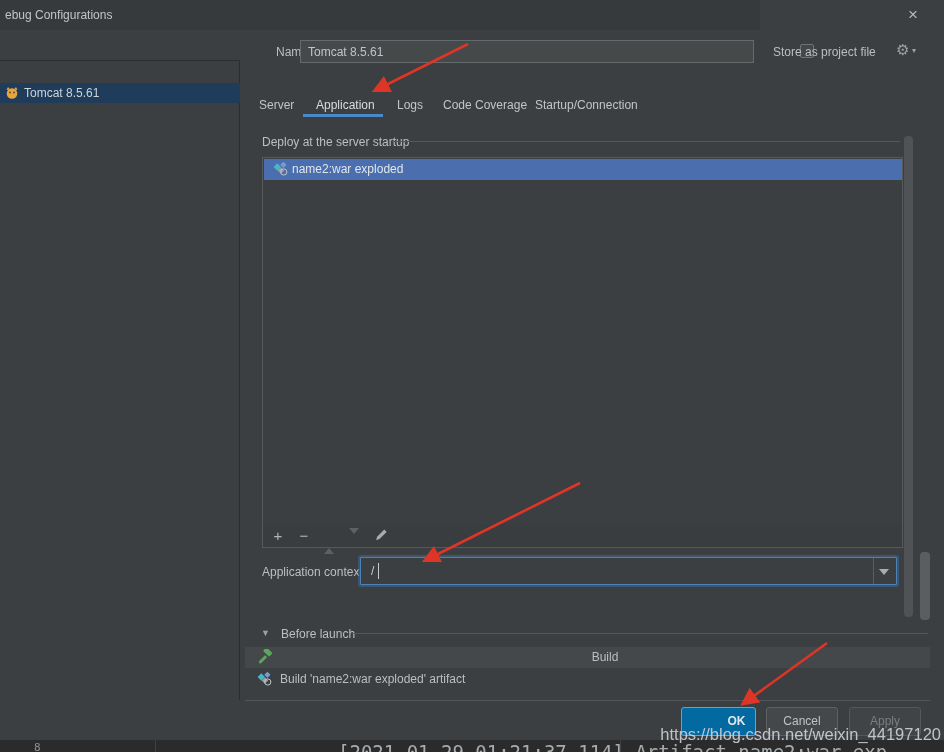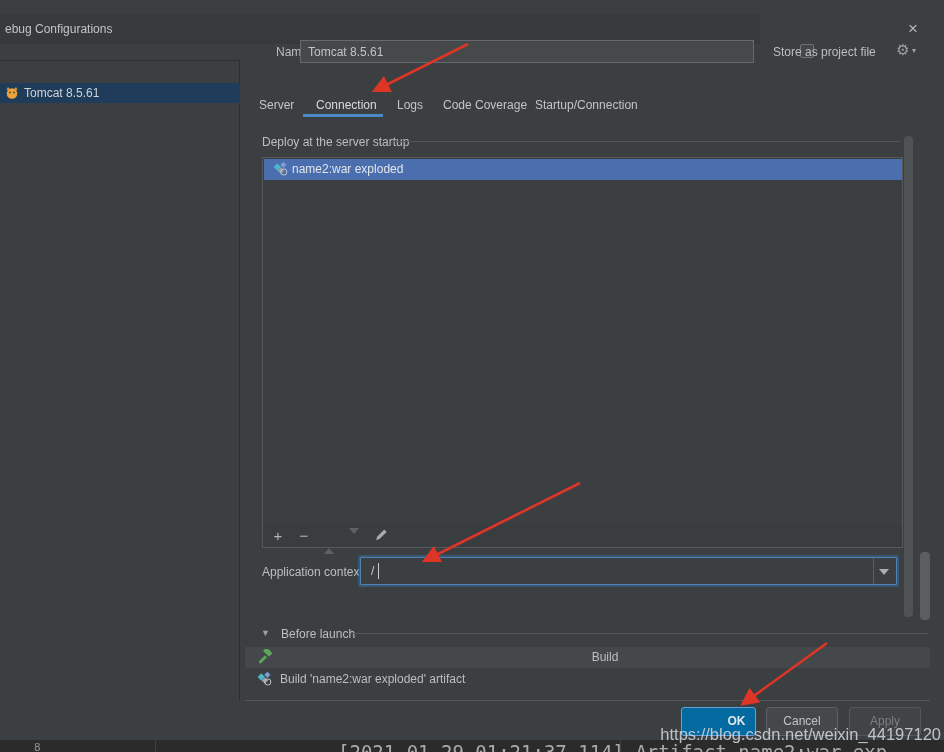--- a/index.html
+++ b/index.html
@@ -7,21 +7,21 @@
   body {
     font-family: "Liberation Sans", sans-serif;
     font-size: 12px;
     color: #bcbfc2;
     background: #3c3f41;
     position: relative;
   }
   .abs { position: absolute; }
 
   
-  .titlebar { left:0; top:14px; width:760px; height:30px; background:#373a3c; }
+  .titlebar { left:0; top:0; width:760px; height:30px; background:#373a3c; }
   .win-title { left:5px; top:8px; color:#c2c5c8; }
   .close-btn { left:902px; top:5px; font-size:17px; color:#b4b7ba; width:22px; height:20px; text-align:center; cursor:default; }
 
   
   .lt-toolbar { left:0; top:30px; width:240px; height:30px; }
   .tb-icon { position:absolute; top:39px; width:16px; height:16px; }
   .tri-up { width:0; height:0; border-left:5px solid transparent; border-right:5px solid transparent; border-bottom:6px solid #63676a; }
   .tri-down { width:0; height:0; border-left:5px solid transparent; border-right:5px solid transparent; border-top:6px solid #63676a; }
 
   
@@ -150,21 +150,21 @@
 </div>
 
 <span class="abs name-label">Name:</span>
 <input class="abs name-input" readonly="" value="Tomcat 8.5.61" style="">
 <span class="abs store-check"></span>
 <span class="abs store-label">Store as project file</span>
 <span class="abs gear">⚙</span>
 <span class="abs gear-caret">▾</span>
 
 <span class="tab" style="left:259px;">Server</span>
-<span class="tab active" style="left:316px;">Connection</span>
+<span class="tab active" style="left:316px;">Application</span>
 <span class="tab" style="left:397px;">Logs</span>
 <span class="tab" style="left:443px;">Code Coverage</span>
 <span class="tab" style="left:535px;">Startup/Connection</span>
 <div class="abs tab-underline"></div>
 
 <span class="abs section-label">Deploy at the server startup</span>
 <div class="hline deploy-line"></div>
 
 <div class="abs list-panel">
   <div class="artifact-row">

